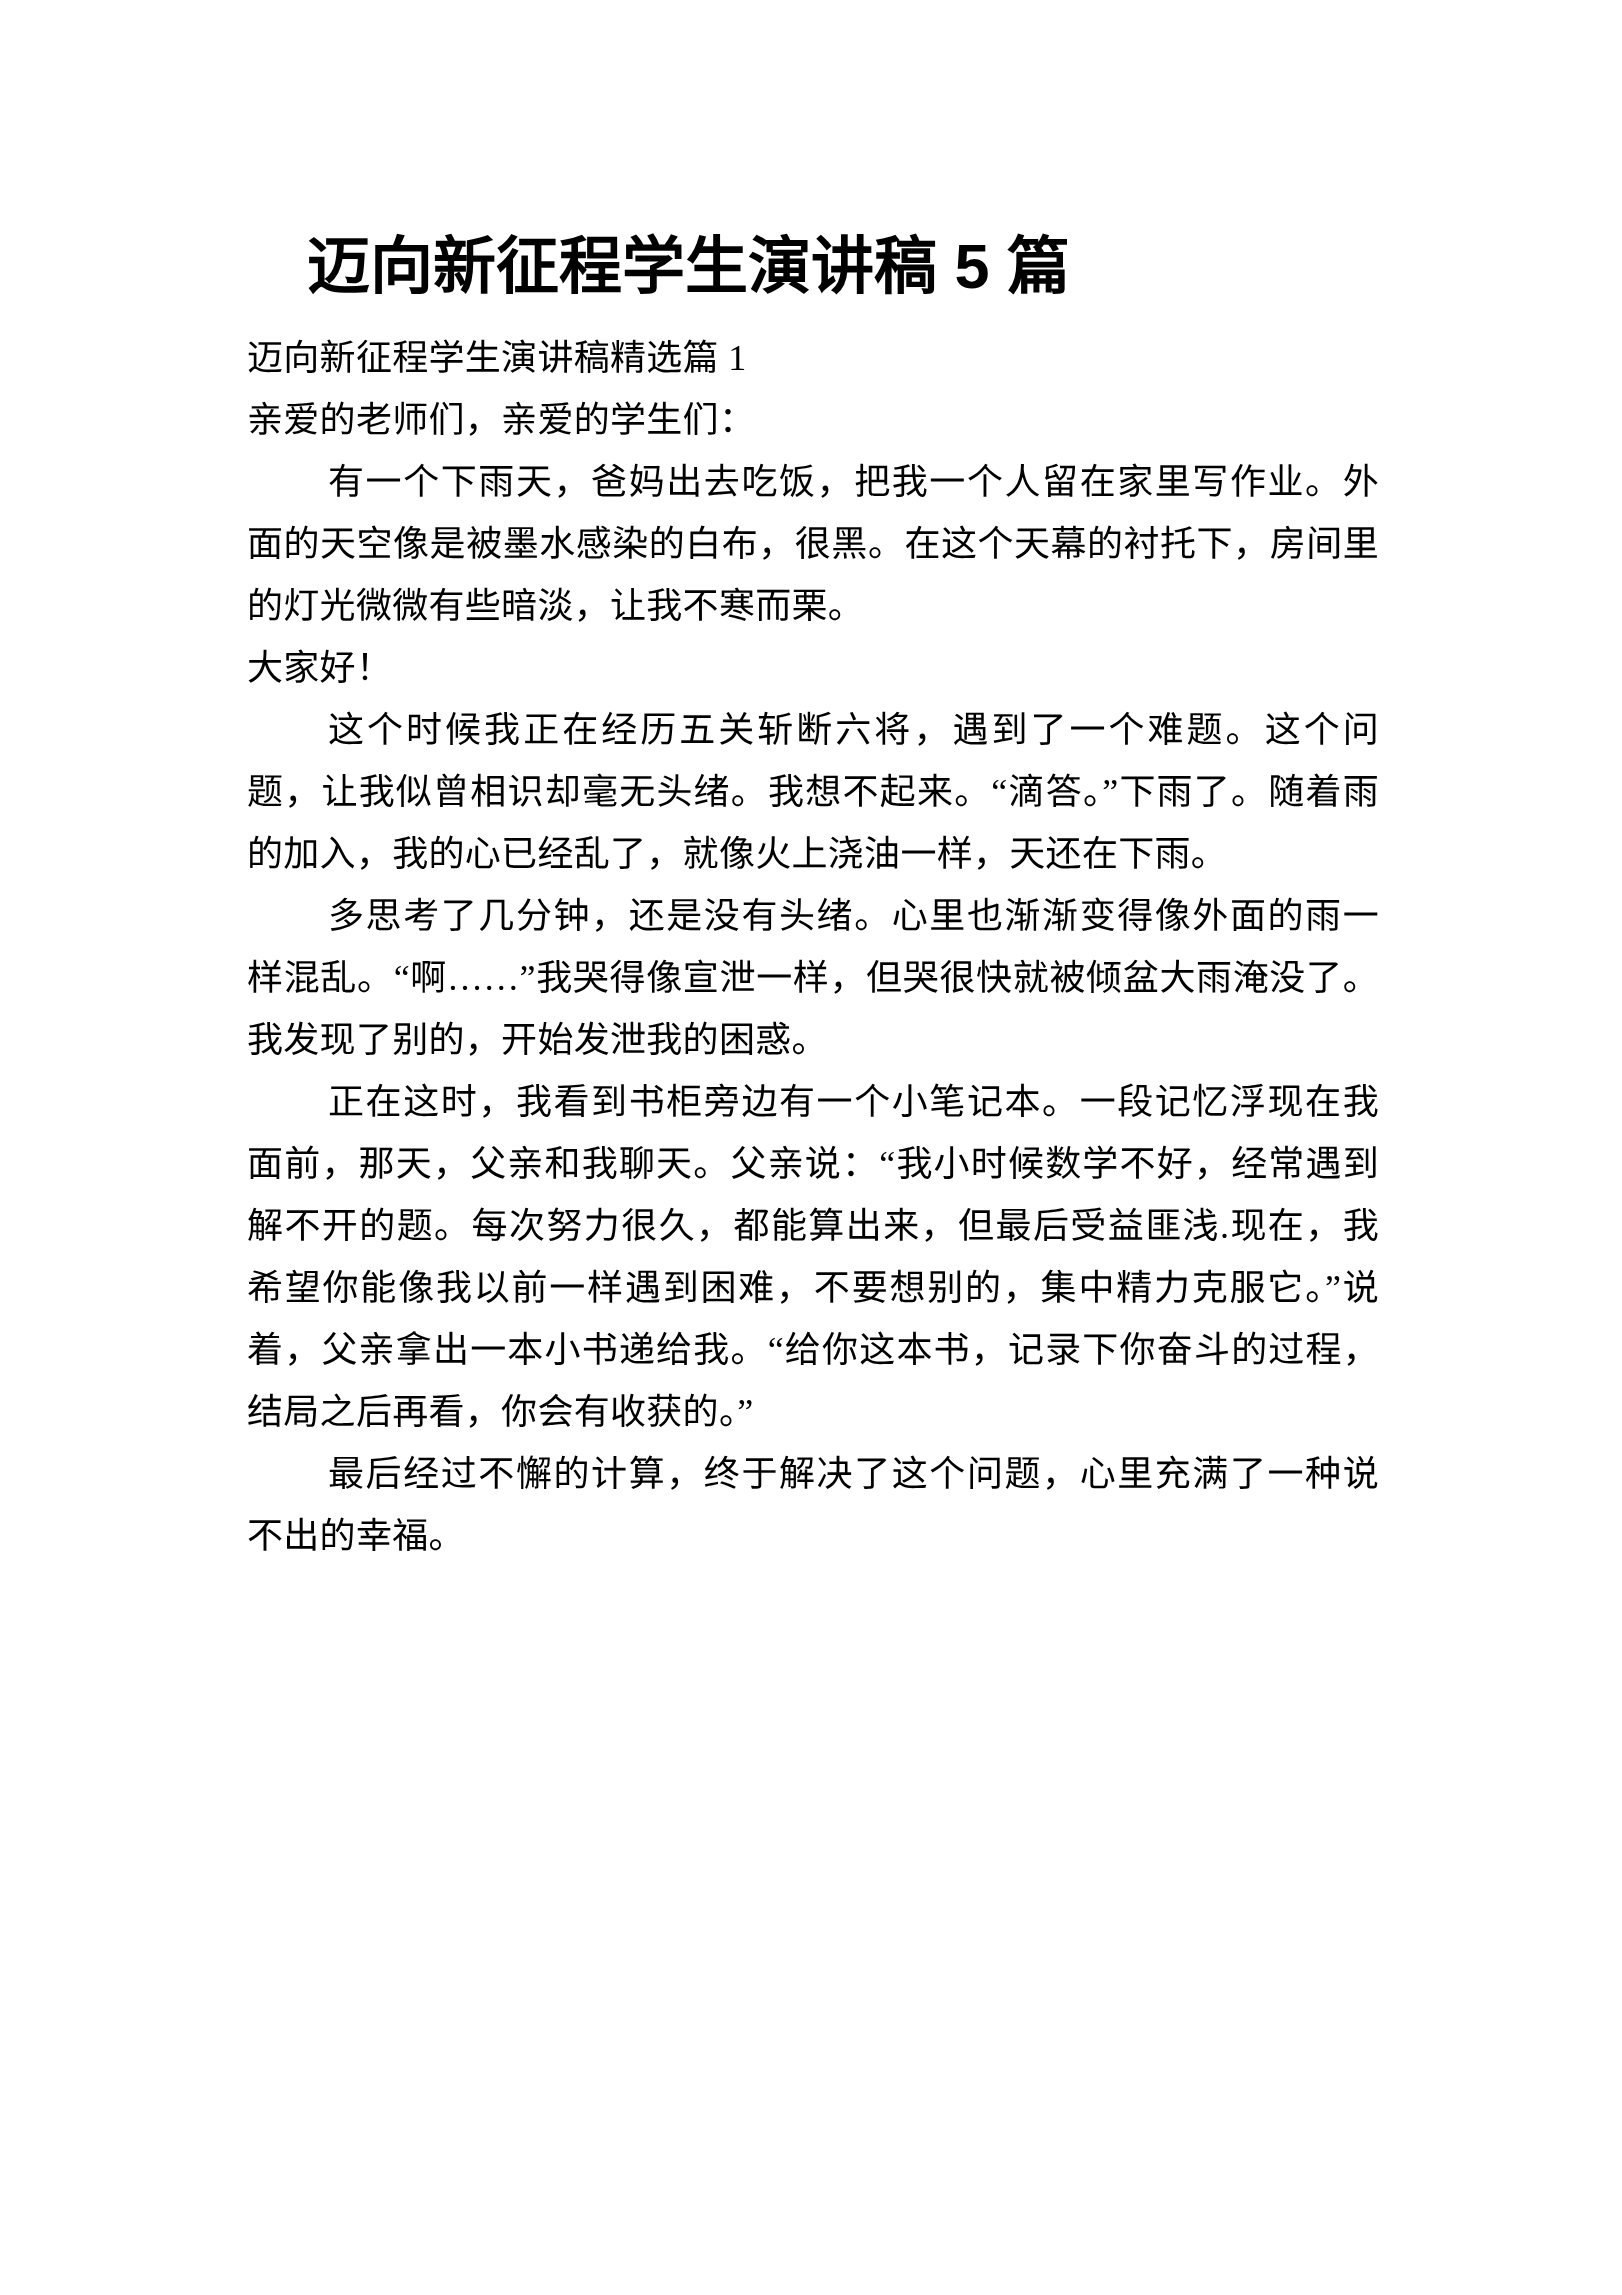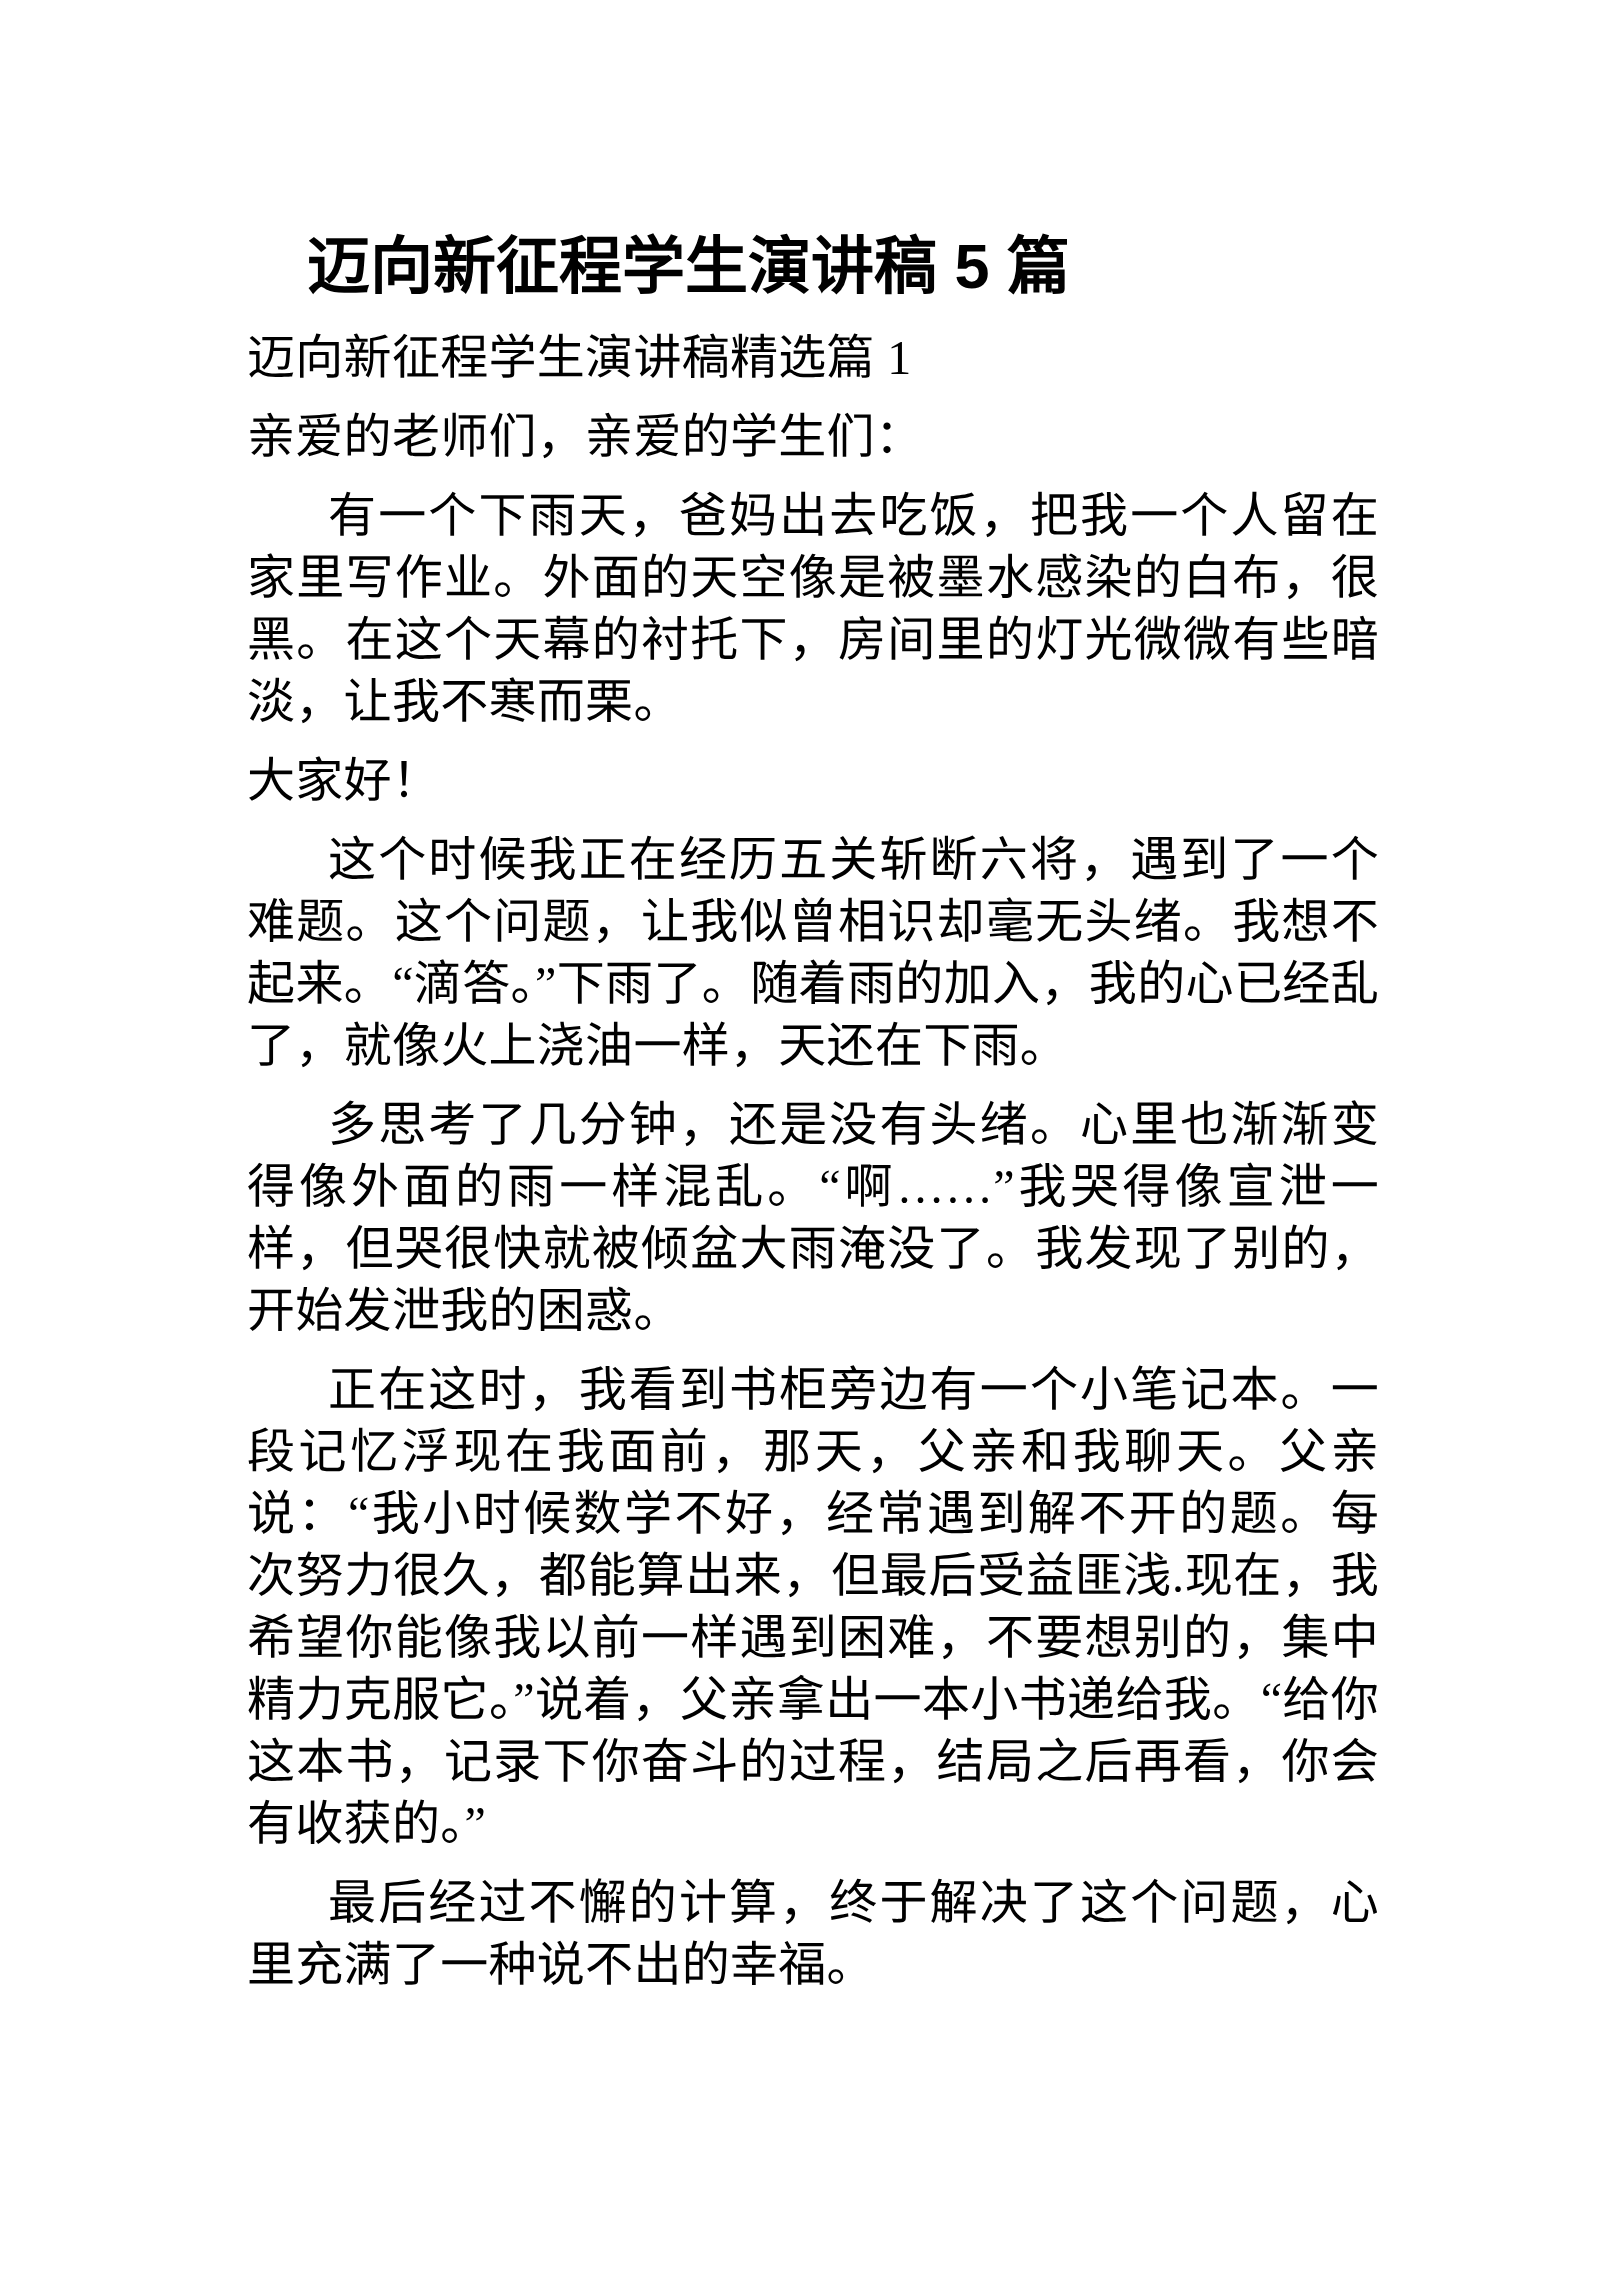--- a/index.html
+++ b/index.html
@@ -41,21 +41,21 @@
   }
 
   .body-block {
     position: absolute;
     top: 327px;
     left: 247px;
     width: 1132px;
   }
 
   .para {
-    font-size: 48px;
+    font-size: 36px;
     line-height: 62px;
     text-align: justify;
     text-justify: inter-character;
     text-align-last: left;
     margin: 0 0 0 0;
     letter-spacing: 0.3px;
     word-break: break-all;
   }
 
   
@@ -63,21 +63,21 @@
     text-indent: 0;
   }
 
   
   .para.indent {
     text-indent: 81px;
   }
 
   
   .para + .para {
-    margin-top: 17px;
+    margin-top: 0px;
   }
 </style>
 </head>
 <body style="color: rgb(0, 0, 0);">
 
 <div class="page" style="background: rgb(255, 255, 255);">
 
   <h1 class="doc-title">迈向新征程学生演讲稿 5 篇</h1>
 
   <div class="body-block">

